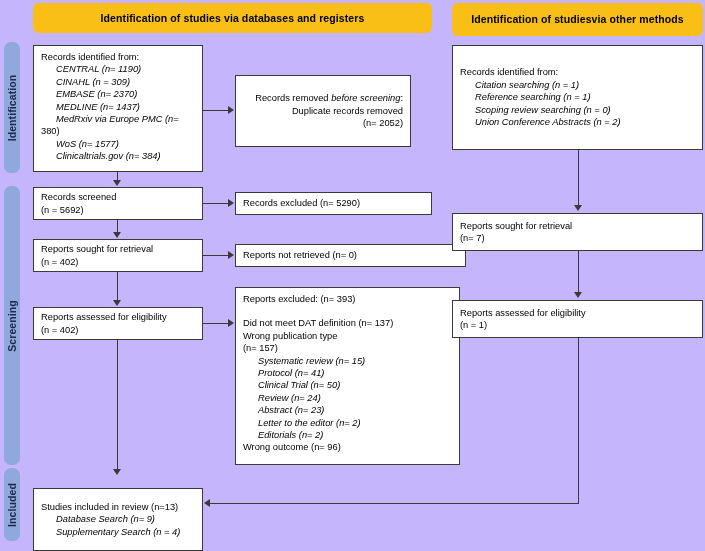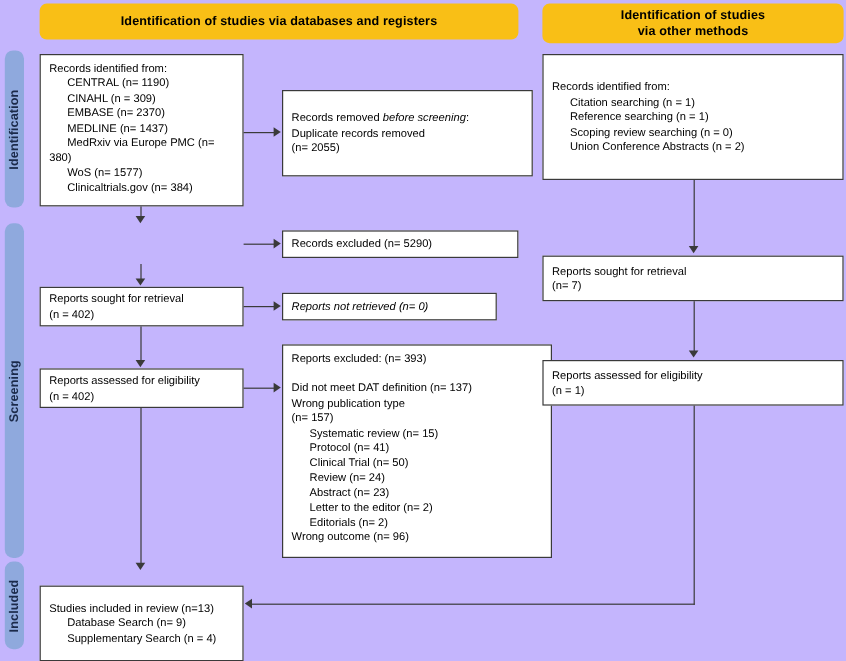--- a/index.html
+++ b/index.html
@@ -62,21 +62,21 @@
     font-size: 9.3px;
     line-height: 12.4px;
     color: #000000;
     padding: 5px 7px;
     display: flex;
     flex-direction: column;
     justify-content: center;
   }
   .box.top { justify-content: flex-start; }
   .line { white-space: pre; }
-  .ind1 { padding-left: 15px; }
+  .ind1 { padding-left: 15px; font-style: italic; }
   .ital { font-style: italic; }
   .spacer { height: 12px; }
   
   .conn {
     position: absolute;
     background: #3a3a3a;
   }
   .h { height: 1.2px; }
   .v { width: 1.2px; }
   .arrow {
@@ -101,21 +101,21 @@
 </style>
 </head>
 <body>
 
 <div id="canvas">
 
   <div class="banner" style="left:33px; top:3px; width:399px; height:30px;">
     <span>Identification of studies via databases and registers</span>
   </div>
 
-  <div class="banner" style="left:452px; top:3px; width:251px; height:33px; flex-direction:column;">
+  <div class="banner" style="left:452px; top:3px; width:251px; height:33px; flex-direction:row;">
     <span>Identification of studies</span>
     <span>via other methods</span>
   </div>
 
   <div class="stagebar" style="top:42px; height:131px;">
     <span>Identification</span>
   </div>
   <div class="stagebar" style="top:186px; height:279px;">
     <span>Screening</span>
   </div>
@@ -131,49 +131,53 @@
     <div class="line ind1">MEDLINE (n= 1437)</div>
     <div class="line ind1">MedRxiv via Europe PMC (n=</div>
     <div class="line">380)</div>
     <div class="line ind1">WoS (n= 1577)</div>
     <div class="line ind1">Clinicaltrials.gov (n= 384)</div>
   </div>
 
   <div class="conn h" style="left:203px; top:110px; width:26px;"></div>
   <div class="arrow right" style="left:228px; top:106px;"></div>
 
-  <div class="box" style="left:235px; top:75px; width:209px; height:72px;">
+  <div class="box" style="left:235px; top:75px; width:176px; height:72px;text-align:right;">
     <div class="line"><span>Records removed </span><span class="ital">before screening</span><span>:</span></div>
     <div class="line">Duplicate records removed</div>
-    <div class="line">(n= 2055)</div>
+    <div class="line">(n= 2052)</div>
   </div>
 
   <div class="conn v" style="left:117px; top:172px; height:10px;"></div>
   <div class="arrow down" style="left:113px; top:180px;"></div>
 
+  <div class="box" style="left:33px; top:187px; width:170px; height:33px;">
+    <div class="line">Records screened</div>
+    <div class="line">(n = 5692)</div>
+  </div>
 
   <div class="conn h" style="left:203px; top:203px; width:26px;"></div>
   <div class="arrow right" style="left:228px; top:199px;"></div>
 
   <div class="box" style="left:235px; top:192px; width:197px; height:23px;">
     <div class="line">Records excluded (n= 5290)</div>
   </div>
 
   <div class="conn v" style="left:117px; top:220px; height:14px;"></div>
   <div class="arrow down" style="left:113px; top:232px;"></div>
 
   <div class="box" style="left:33px; top:239px; width:170px; height:33px;">
     <div class="line">Reports sought for retrieval</div>
     <div class="line">(n = 402)</div>
   </div>
 
   <div class="conn h" style="left:203px; top:255px; width:26px;"></div>
   <div class="arrow right" style="left:228px; top:251px;"></div>
 
-  <div class="box" style="left:235px; top:244px; width:179px; height:23px;font-style:italic;">
+  <div class="box" style="left:235px; top:244px; width:231px; height:23px;">
     <div class="line">Reports not retrieved (n= 0)</div>
   </div>
 
   <div class="conn v" style="left:117px; top:272px; height:30px;"></div>
   <div class="arrow down" style="left:113px; top:300px;"></div>
 
   <div class="box" style="left:33px; top:307px; width:170px; height:33px;">
     <div class="line">Reports assessed for eligibility</div>
     <div class="line">(n = 402)</div>
   </div>

